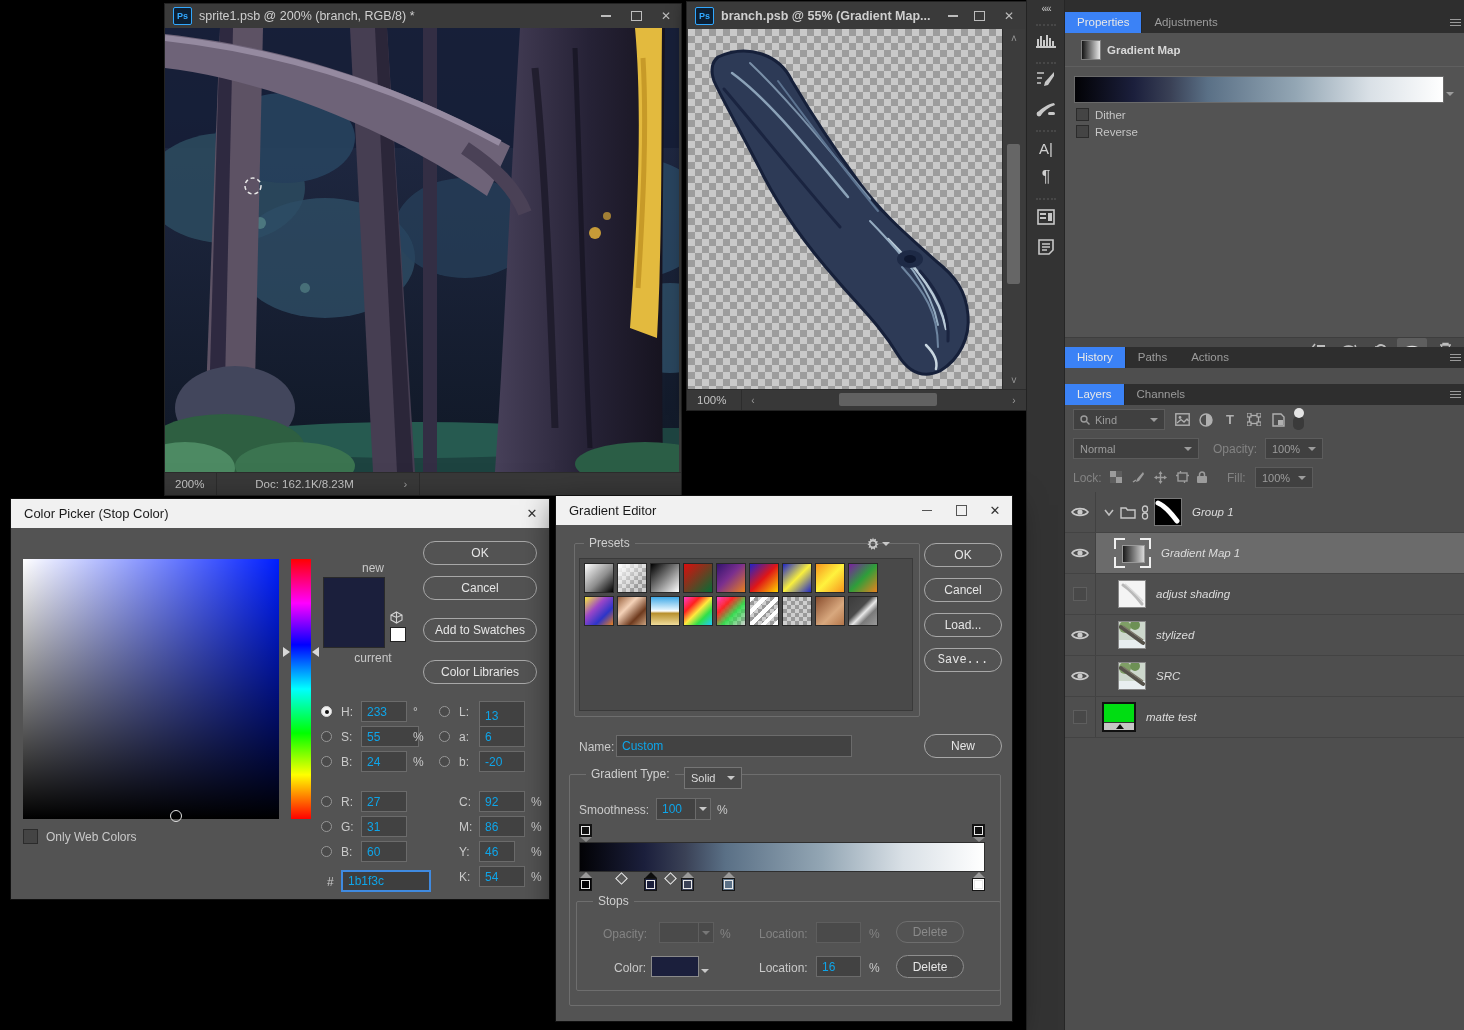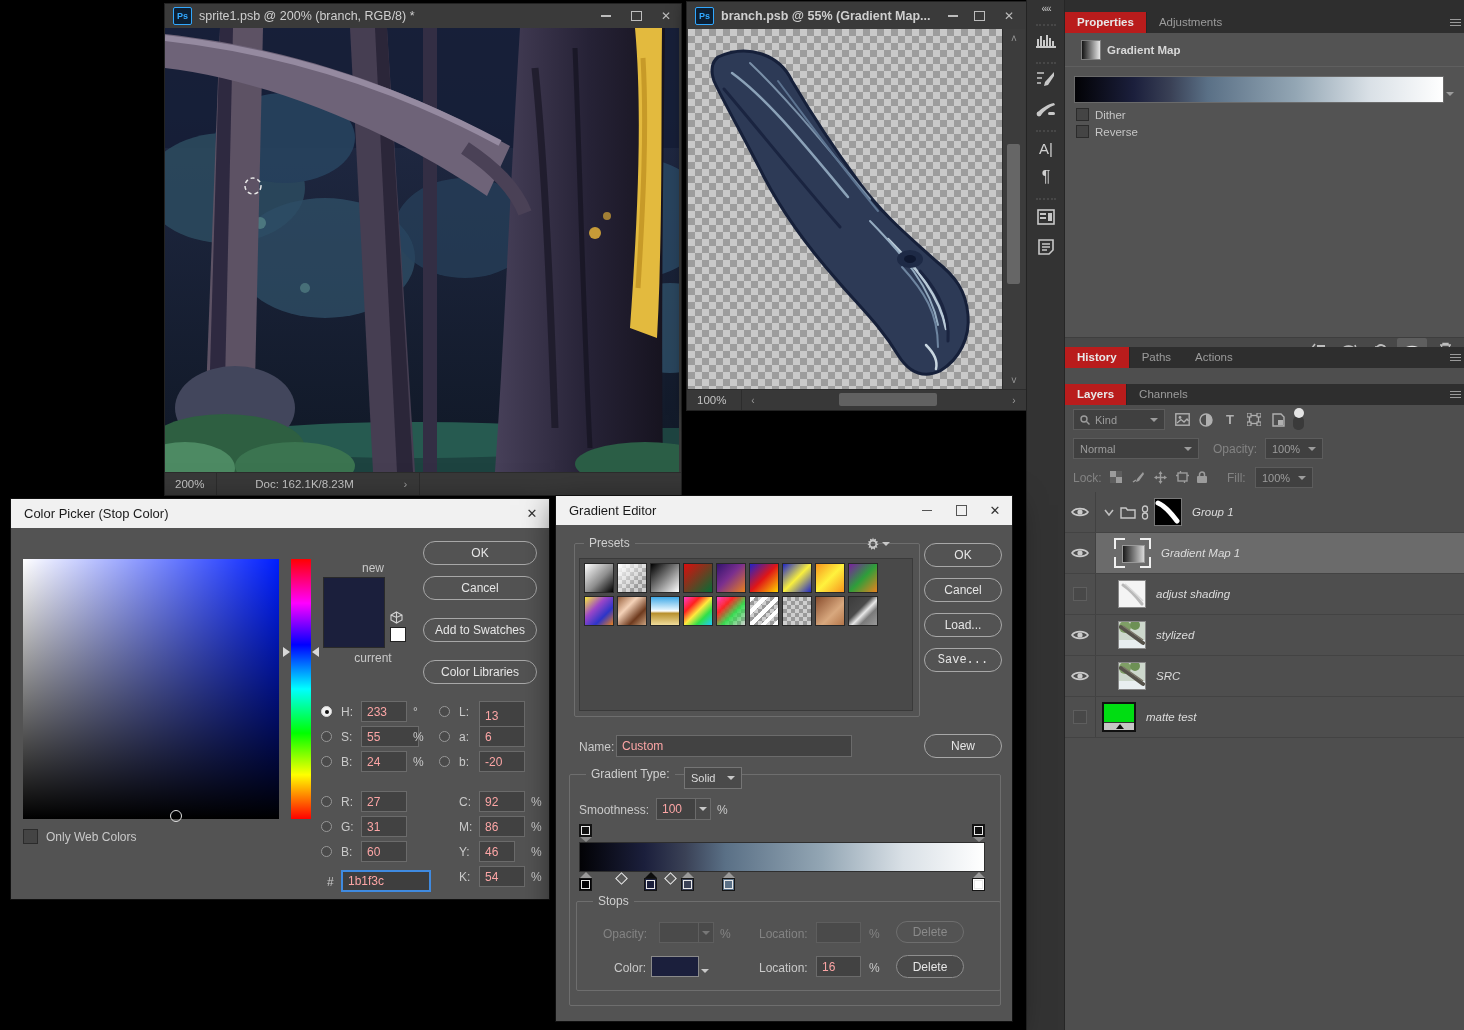--- a/index.html
+++ b/index.html
@@ -19,21 +19,21 @@
   .statusbar{position:absolute;left:0;right:0;bottom:0;height:22px;background:#383838;border-top:1px solid #2c2c2c;display:flex;align-items:center;color:#c3c3c3;font-size:11.5px;}
   .status-cell{padding:0 10px;height:100%;display:flex;align-items:center;border-right:1px solid #2c2c2c;}
   
   #toolstrip{position:absolute;left:1026px;top:0;width:38px;height:1030px;background:#333;border-left:1px solid #232323;}
   .tsi{position:absolute;left:0;width:38px;height:26px;display:flex;align-items:center;justify-content:center;color:#c8c8c8;}
   .ts-grip{position:absolute;left:9px;width:20px;height:2px;border-top:2px dotted #474747;}
   
   #rightpanel{position:absolute;left:1064px;top:0;width:400px;height:1030px;background:#4e4e4e;border-left:1px solid #262626;}
   .tabbar{position:absolute;left:0;right:0;background:#2e2e2e;display:flex;align-items:flex-end;}
   .tab{padding:4px 12px 5px;font-size:11.5px;color:#9c9c9c;background:#3a3a3a;border-right:1px solid #262626;}
-  .tab.active{background:#b91c1c;color:#e8e8e8;font-weight:bold;}
+  .tab.active{background:#3b82f6;color:#e8e8e8;font-weight:normal;}
   .panel-menu{margin-left:auto;margin-right:4px;margin-bottom:5px;width:11px;}
   .panel-menu div{height:1px;background:#9a9a9a;margin:2px 0;}
   .chk{width:11px;height:11px;border:1px solid #2b2b2b;background:#444;display:inline-block;flex:0 0 auto;}
   .props-label{font-size:11.5px;color:#c6c6c6;}
   .icon-btn{display:flex;align-items:center;justify-content:center;color:#bdbdbd;}
   
   .dd{background:#404040;border:1px solid #5c5c5c;color:#9c9c9c;font-size:11px;display:flex;align-items:center;padding:0 6px;box-sizing:border-box;}
   .dd .cv{margin-left:auto;}
   .cv{width:0;height:0;border-left:4px solid transparent;border-right:4px solid transparent;border-top:4px solid #9c9c9c;display:inline-block;}
   .layer-row{position:absolute;left:0;right:0;height:40px;border-bottom:1px solid #434343;}
@@ -42,21 +42,21 @@
   .layer-row.selected .layer-content{background:#6b6b6b;}
   .layer-label{font-size:11.5px;color:#dcdcdc;margin-left:10px;white-space:nowrap;}
   .eye-empty{width:12px;height:12px;border:1px solid #5e5e5e;background:#484848;}
   
   .dlg{position:absolute;background:#535353;border:1px solid #101010;box-shadow:0 10px 30px rgba(0,0,0,.65);}
   .dlg-tb{position:absolute;left:0;top:0;right:0;height:29px;background:#f1f1f1;color:#1a1a1a;display:flex;align-items:center;padding-left:13px;font-size:13px;box-sizing:border-box;}
   .dlg-btns{margin-left:auto;display:flex;height:100%;align-items:center;}
   .dlg-btn{width:34px;height:100%;display:flex;align-items:center;justify-content:center;color:#333;font-size:13px;}
   .pill{position:absolute;border:1px solid #a8a8a8;border-radius:13px;color:#e6e6e6;font-size:12px;display:flex;align-items:center;justify-content:center;background:transparent;box-sizing:border-box;}
   .pill.disabled{border-color:#6e6e6e;color:#8a8a8a;}
-  .field{position:absolute;background:#424242;border:1px solid #6b6b6b;color:#fca5a5;font-size:12px;display:flex;align-items:center;padding:0 5px;box-sizing:border-box;}
+  .field{position:absolute;background:#424242;border:1px solid #6b6b6b;color:#0ea5e9;font-size:12px;display:flex;align-items:center;padding:0 5px;box-sizing:border-box;}
   .field.empty{background:#4a4a4a;border-color:#5e5e5e;}
   .lbl{position:absolute;font-size:12px;color:#c9c9c9;white-space:nowrap;}
   .lbl.dis{color:#838383;}
   .radio{position:absolute;width:11px;height:11px;border-radius:50%;border:1px solid #979797;background:#4a4a4a;box-sizing:border-box;}
   .radio.sel{background:#f2f2f2;border-color:#d8d8d8;}
   .radio.sel::after{content:"";position:absolute;left:2.5px;top:2.5px;width:4px;height:4px;border-radius:50%;background:#111;}
   .groupbox{position:absolute;border:1px solid #6e6e6e;border-radius:2px;}
   .legend{position:absolute;background:#535353;padding:0 5px;font-size:12px;color:#cfcfcf;}
   .checker{background-color:#c9c9c9;background-image:linear-gradient(45deg,#9d9d9d 25%,transparent 25%,transparent 75%,#9d9d9d 75%),linear-gradient(45deg,#9d9d9d 25%,transparent 25%,transparent 75%,#9d9d9d 75%);background-size:14px 14px;background-position:0 0,7px 7px;}
   .checker-sm{background-color:#cfcfcf;background-image:linear-gradient(45deg,#9a9a9a 25%,transparent 25%,transparent 75%,#9a9a9a 75%),linear-gradient(45deg,#9a9a9a 25%,transparent 25%,transparent 75%,#9a9a9a 75%);background-size:8px 8px;background-position:0 0,4px 4px;}

